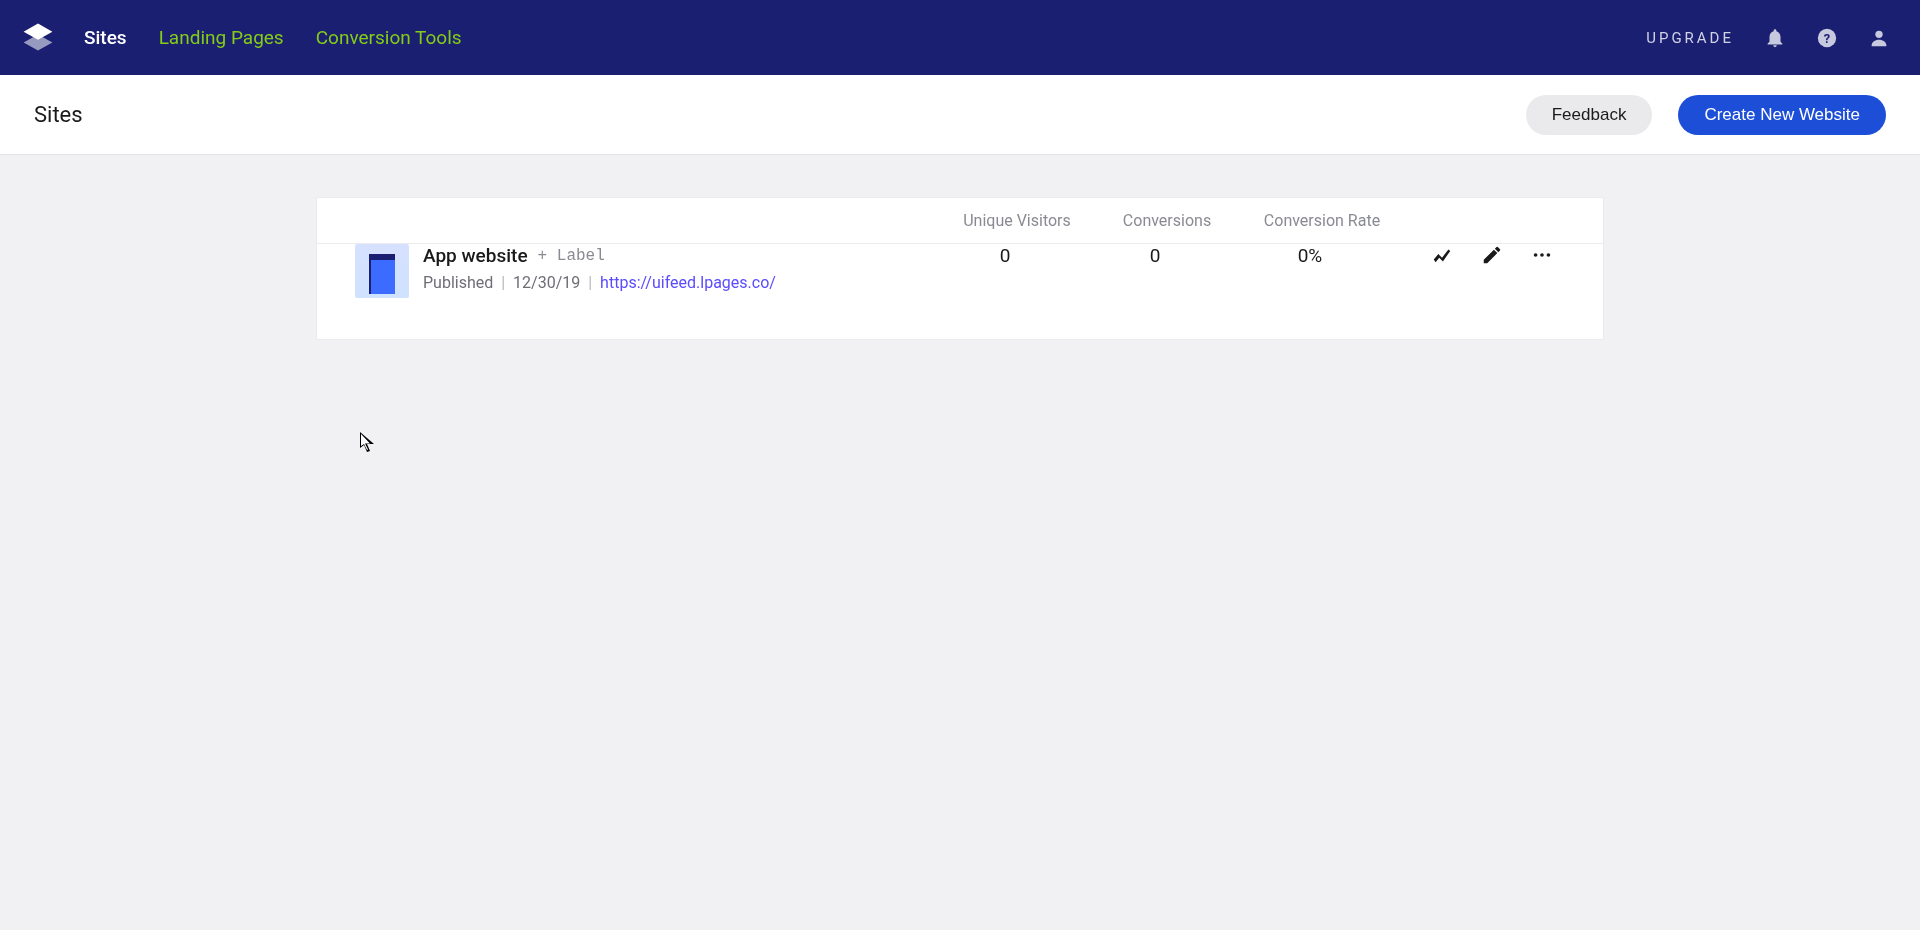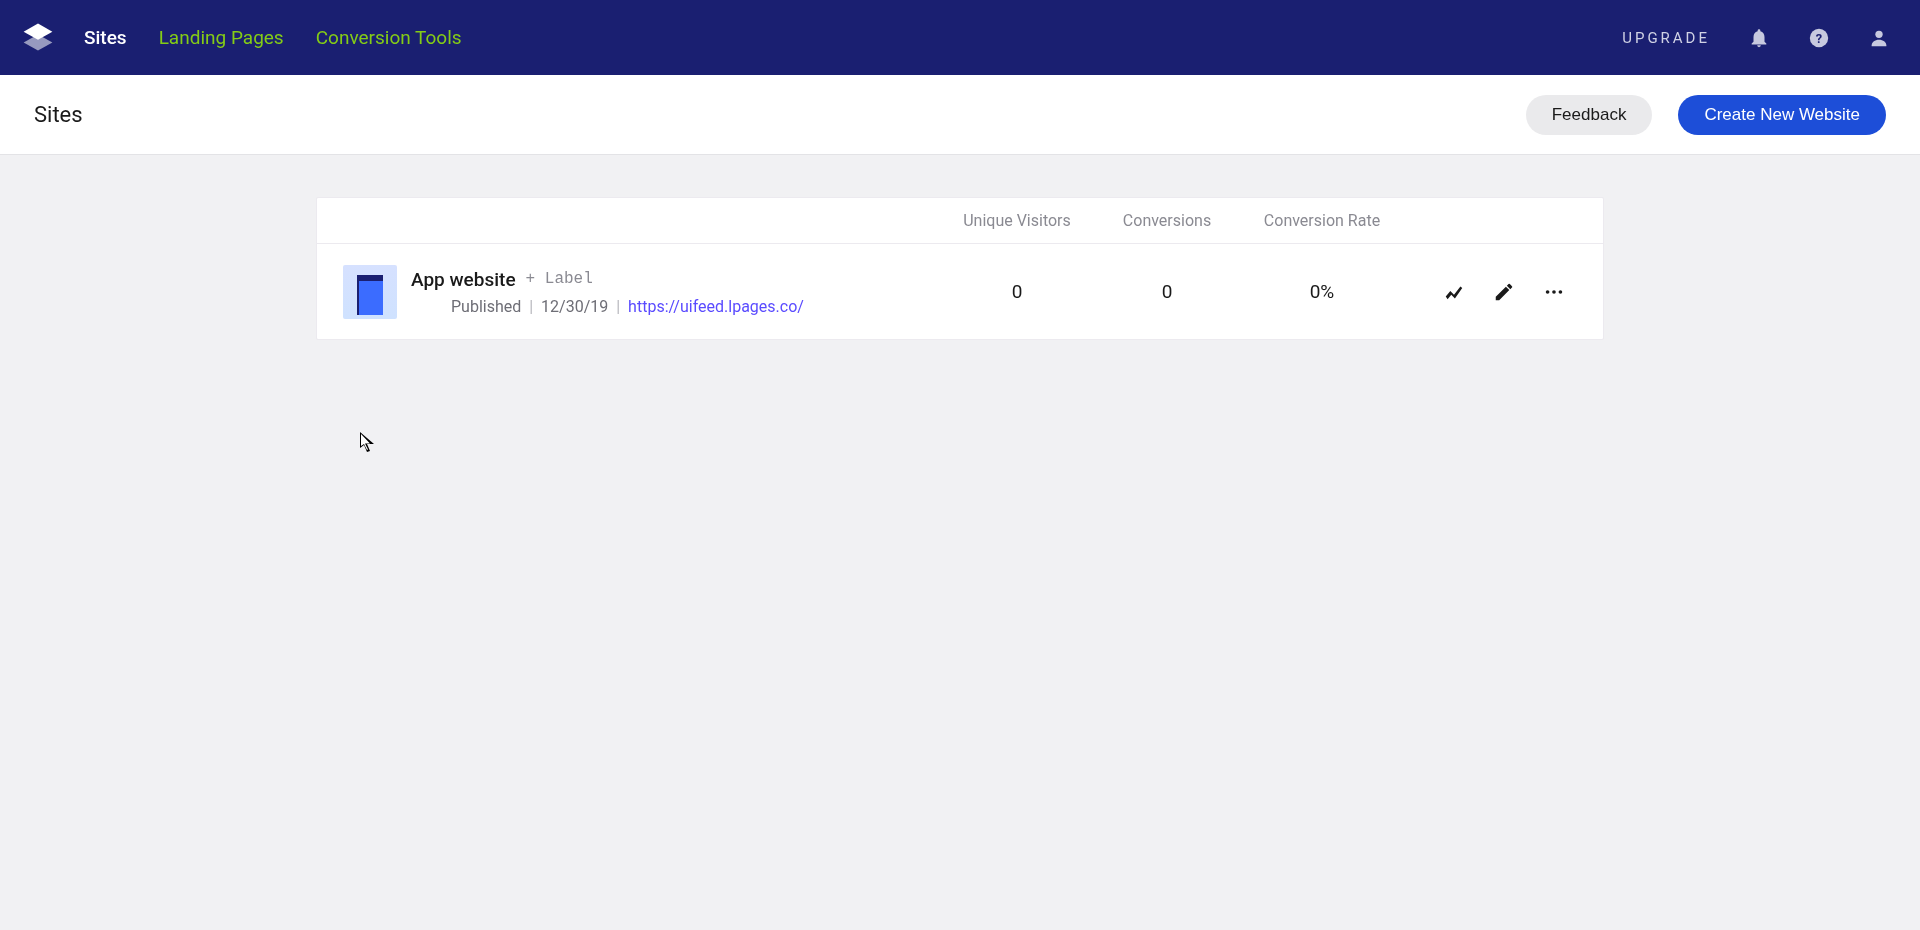--- a/index.html
+++ b/index.html
@@ -30,21 +30,21 @@
     color: #84cc16;
     cursor: pointer;
     user-select: none;
   }
   .nav-link.active { color: #ffffff; font-weight: 500; }
 
   .nav-right {
     margin-left: auto;
     display: flex;
     align-items: center;
-    gap: 38px;
+    gap: 30px;
   }
   .upgrade {
     color: #d0d2e5;
     font-size: 15px;
     letter-spacing: 3px;
     cursor: pointer;
   }
   .nav-icon {
     width: 22px; height: 22px;
     fill: #c7c9df;
@@ -94,22 +94,21 @@
   .col-label { font-size: 16px; color: #8a8a92; text-align: center; }
   .spacer-left { flex: 1; }
   .col-visitors { width: 160px; }
   .col-conversions { width: 140px; }
   .col-rate     { width: 170px; }
   .col-actions  { width: 170px; }
 
   .site-row {
     height: 95px;
     display: flex;
-    align-items: center;
-    padding: 0 26px;
+    padding: 0 38px;
   }
   .thumb {
     width: 54px; height: 54px;
     border-radius: 2px;
     background: linear-gradient(180deg,#d6e1ff 0%,#cfe2ff 100%);
     position: relative;
     flex-shrink: 0;
   }
   .thumb::before {
     content: "";
@@ -117,21 +116,21 @@
     left: 14px; top: 10px;
     width: 26px; height: 34px;
     background: #3b6cff;
     border-top: 6px solid #1a1f71;
     box-shadow: inset 2px 0 0 #1a1f71;
   }
   .site-info { margin-left: 14px; flex: 1; min-width: 0; }
   .site-title-line { display: flex; align-items: center; gap: 10px; }
   .site-title { font-size: 19px; font-weight: 500; color: #1a1a1a; }
   .add-label { font-size: 16px; color: #8a8a92; cursor: pointer; font-family: Liberation Mono, monospace; }
-  .site-meta { margin-top: 6px; font-size: 16px; color: #6e6e76; margin-left: 40px; }
+  .site-meta { margin-top: 6px; font-size: 16px; color: #6e6e76; }
   .site-url { color: #5a4bff; cursor: pointer; }
   .sep { color: #b7b7bd; margin: 0 4px; }
 
   .stat { font-size: 19px; color: #1a1a1a; text-align: center; }
 
   .row-actions {
     width: 170px;
     display: flex;
     justify-content: flex-end;
     gap: 28px;

